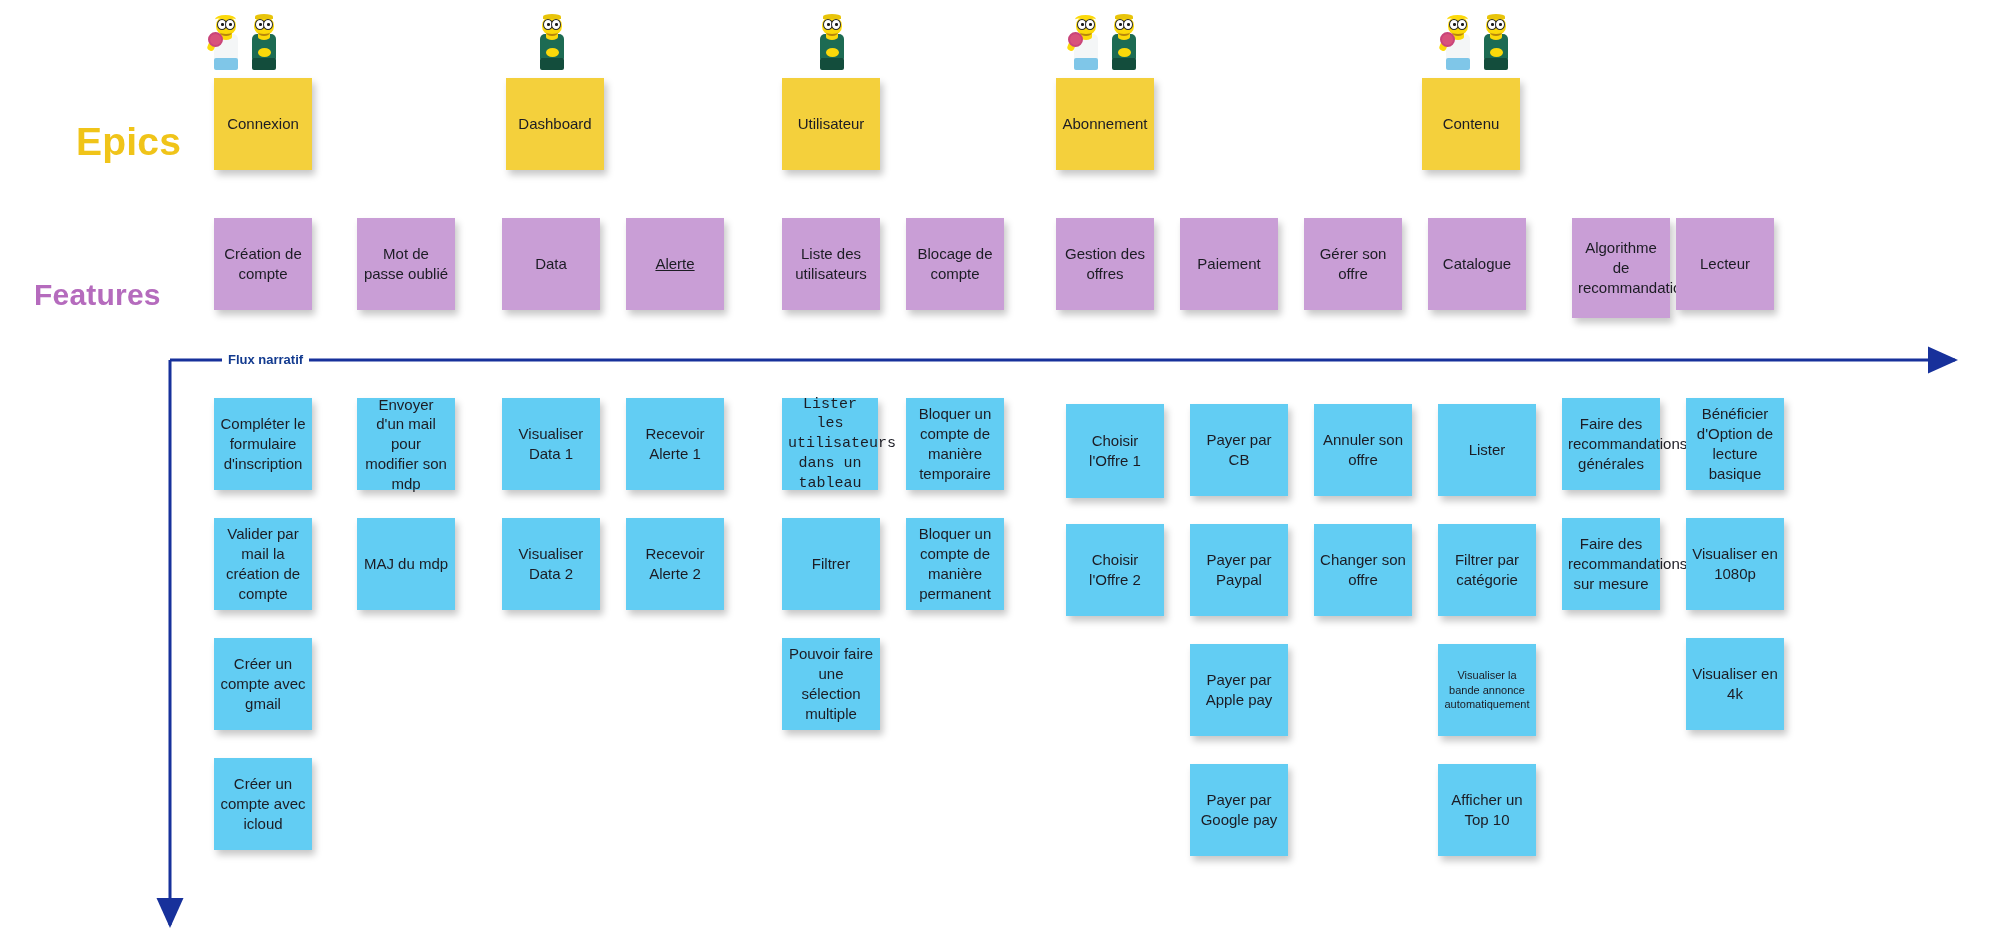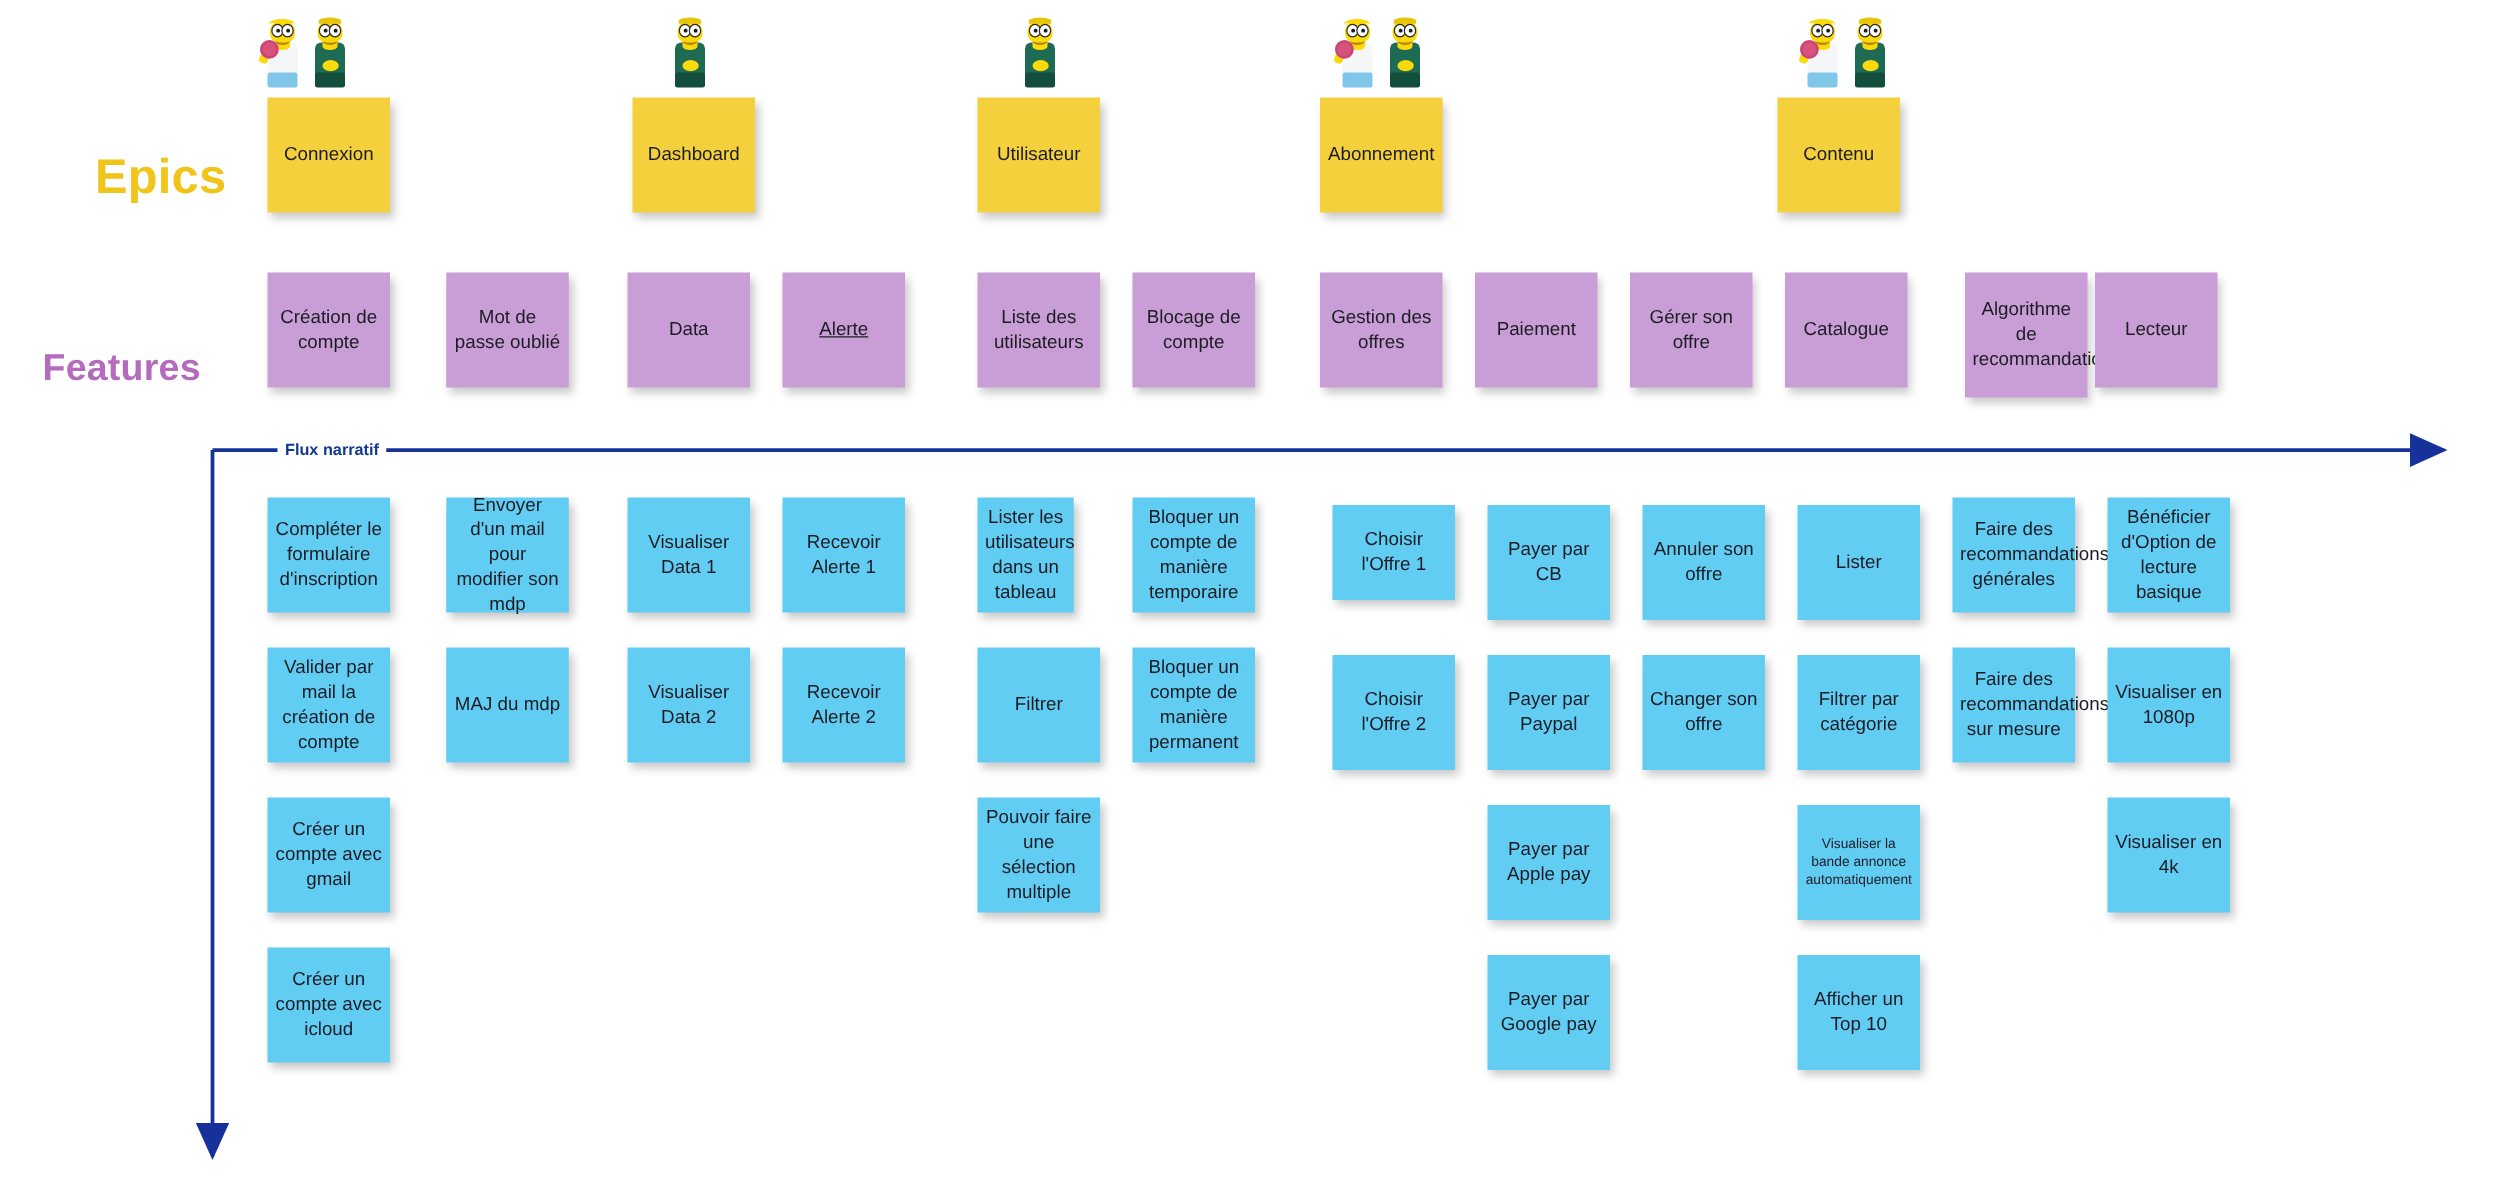--- a/index.html
+++ b/index.html
@@ -429,36 +429,36 @@
       </div>
       <div class="note story" style="left: 502px; top: 518px; width: 98px; height: 92px;">
         <span>Visualiser Data 2</span>
       </div>
       <div class="note story" style="left: 626px; top: 398px; width: 98px; height: 92px;">
         <span>Recevoir Alerte 1</span>
       </div>
       <div class="note story" style="left: 626px; top: 518px; width: 98px; height: 92px;">
         <span>Recevoir Alerte 2</span>
       </div>
-      <div class="note story" style="left: 782px; top: 398px; width: 77px; height: 92px;">
+      <div class="note story" style="left: 782px; top: 398px; width: 96px; height: 92px; font-family: Liberation Mono, monospace;">
         <span>Lister les utilisateurs dans un tableau</span>
       </div>
       <div class="note story" style="left: 782px; top: 518px; width: 98px; height: 92px;">
         <span>Filtrer</span>
       </div>
       <div class="note story" style="left: 782px; top: 638px; width: 98px; height: 92px;">
         <span>Pouvoir faire une sélection multiple</span>
       </div>
       <div class="note story" style="left: 906px; top: 398px; width: 98px; height: 92px;">
         <span>Bloquer un compte de manière temporaire</span>
       </div>
       <div class="note story" style="left: 906px; top: 518px; width: 98px; height: 92px;">
         <span>Bloquer un compte de manière permanent</span>
       </div>
-      <div class="note story" style="left: 1066px; top: 404px; width: 98px; height: 76px;">
+      <div class="note story" style="left: 1066px; top: 404px; width: 98px; height: 94px;">
         <span>Choisir l'Offre 1</span>
       </div>
       <div class="note story" style="left: 1066px; top: 524px; width: 98px; height: 92px;">
         <span>Choisir l'Offre 2</span>
       </div>
       <div class="note story" style="left: 1190px; top: 404px; width: 98px; height: 92px;">
         <span>Payer par CB</span>
       </div>
       <div class="note story" style="left: 1190px; top: 524px; width: 98px; height: 92px;">
         <span>Payer par Paypal</span>

